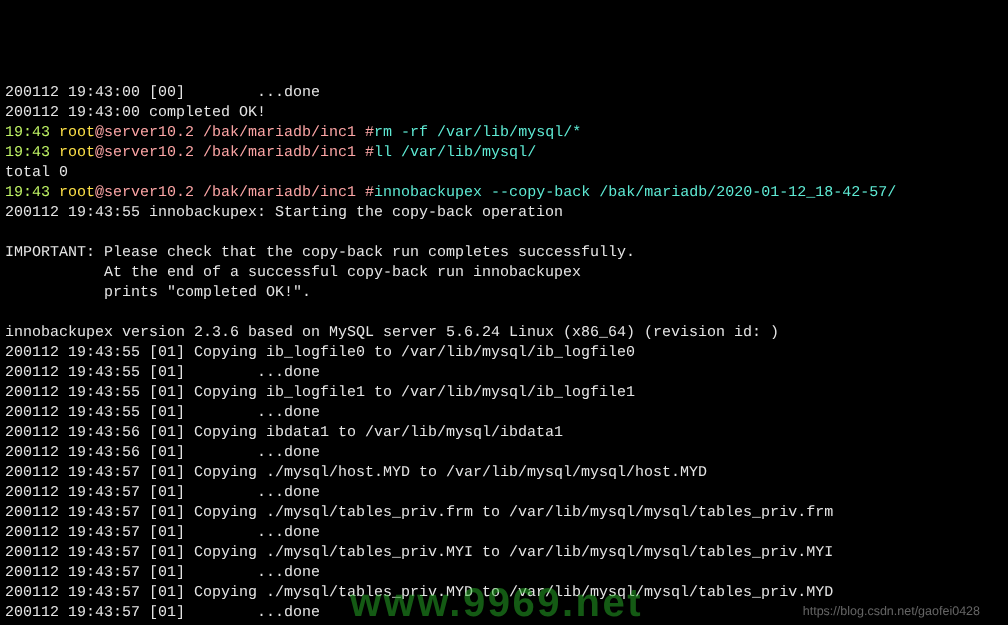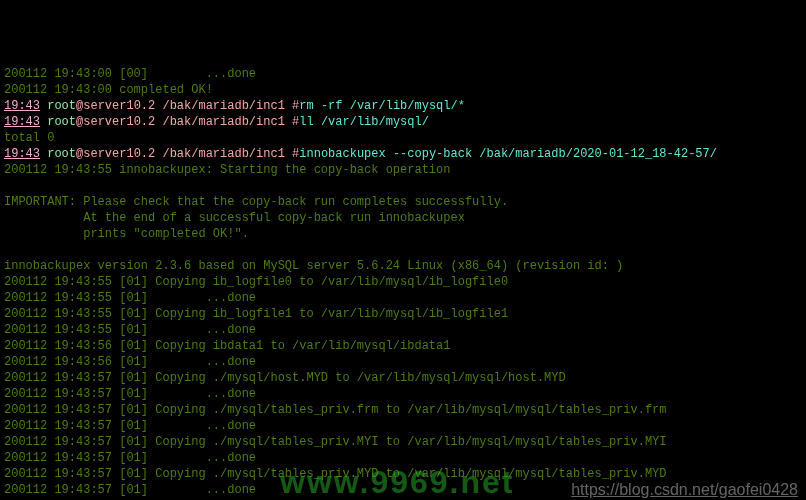--- a/index.html
+++ b/index.html
@@ -10,45 +10,44 @@
       font-size: 12px;
       line-height: 16px;
       padding: 2px 4px;
       width: 806px;
       height: 500px;
       overflow: hidden;
       position: relative;
       white-space: pre;
     }
     .line { display: block; }
-    .green { color: #f9a8d4; text-decoration: underline; }
-    .red { color: #86efac; }
+    .green { color: #bef264; }
+    .red { color: #fde047; }
     .white { color: #5eead4; }
-    .grey { color: #4d7c0f; }
+    .grey { color: #e5e5e5; }
     .gold { color: #fca5a5; }
     .watermark1 {
       position: absolute;
       bottom: 10px;
       left: 280px;
       font-size: 32px;
       color: rgba(40,180,40,0.5);
       font-weight: bold;
       letter-spacing: 2px;
       font-family: Arial, sans-serif;
       pointer-events: none;
     }
     .watermark2 {
       position: absolute;
       bottom: 2px;
-      right: 8px;
-      font-size: 16px;
+      right: 22px;
+      font-size: 10px;
       color: rgba(200,200,200,0.5);
       font-family: Arial, sans-serif;
       pointer-events: none;
-      text-decoration: underline;
     }
   </style>
 </head>
 <body>
 
 
 
 <div id="terminal"><div class="line"><span class="grey">200112 19:43:00 [00]        ...done</span></div><div class="line"><span class="grey">200112 19:43:00 completed OK!</span></div><div class="line"><span class="green">19:43</span><span class="grey"> </span><span class="red">root</span><span class="gold">@server10.2 /bak/mariadb/inc1 #</span><span class="white">rm -rf /var/lib/mysql/*</span></div><div class="line"><span class="green">19:43</span><span class="grey"> </span><span class="red">root</span><span class="gold">@server10.2 /bak/mariadb/inc1 #</span><span class="white">ll /var/lib/mysql/</span></div><div class="line"><span class="grey">total 0</span></div><div class="line"><span class="green">19:43</span><span class="grey"> </span><span class="red">root</span><span class="gold">@server10.2 /bak/mariadb/inc1 #</span><span class="white">innobackupex --copy-back /bak/mariadb/2020-01-12_18-42-57/</span></div><div class="line"><span class="grey">200112 19:43:55 innobackupex: Starting the copy-back operation</span></div><div class="line">&nbsp;</div><div class="line"><span class="grey">IMPORTANT: Please check that the copy-back run completes successfully.</span></div><div class="line"><span class="grey">           At the end of a successful copy-back run innobackupex</span></div><div class="line"><span class="grey">           prints "completed OK!".</span></div><div class="line">&nbsp;</div><div class="line"><span class="grey">innobackupex version 2.3.6 based on MySQL server 5.6.24 Linux (x86_64) (revision id: )</span></div><div class="line"><span class="grey">200112 19:43:55 [01] Copying ib_logfile0 to /var/lib/mysql/ib_logfile0</span></div><div class="line"><span class="grey">200112 19:43:55 [01]        ...done</span></div><div class="line"><span class="grey">200112 19:43:55 [01] Copying ib_logfile1 to /var/lib/mysql/ib_logfile1</span></div><div class="line"><span class="grey">200112 19:43:55 [01]        ...done</span></div><div class="line"><span class="grey">200112 19:43:56 [01] Copying ibdata1 to /var/lib/mysql/ibdata1</span></div><div class="line"><span class="grey">200112 19:43:56 [01]        ...done</span></div><div class="line"><span class="grey">200112 19:43:57 [01] Copying ./mysql/host.MYD to /var/lib/mysql/mysql/host.MYD</span></div><div class="line"><span class="grey">200112 19:43:57 [01]        ...done</span></div><div class="line"><span class="grey">200112 19:43:57 [01] Copying ./mysql/tables_priv.frm to /var/lib/mysql/mysql/tables_priv.frm</span></div><div class="line"><span class="grey">200112 19:43:57 [01]        ...done</span></div><div class="line"><span class="grey">200112 19:43:57 [01] Copying ./mysql/tables_priv.MYI to /var/lib/mysql/mysql/tables_priv.MYI</span></div><div class="line"><span class="grey">200112 19:43:57 [01]        ...done</span></div><div class="line"><span class="grey">200112 19:43:57 [01] Copying ./mysql/tables_priv.MYD to /var/lib/mysql/mysql/tables_priv.MYD</span></div><div class="line"><span class="grey">200112 19:43:57 [01]        ...done</span></div><div class="line"><span class="grey">200112 19:43:57 [01] Copying ./mysql/ndb_binlog_index.MYI to /var/lib/mysql/mysql/ndb_binlog_index.MYI</span></div></div>
 <div class="watermark1">www.9969.net</div>
 <div class="watermark2">https://blog.csdn.net/gaofei0428</div>

